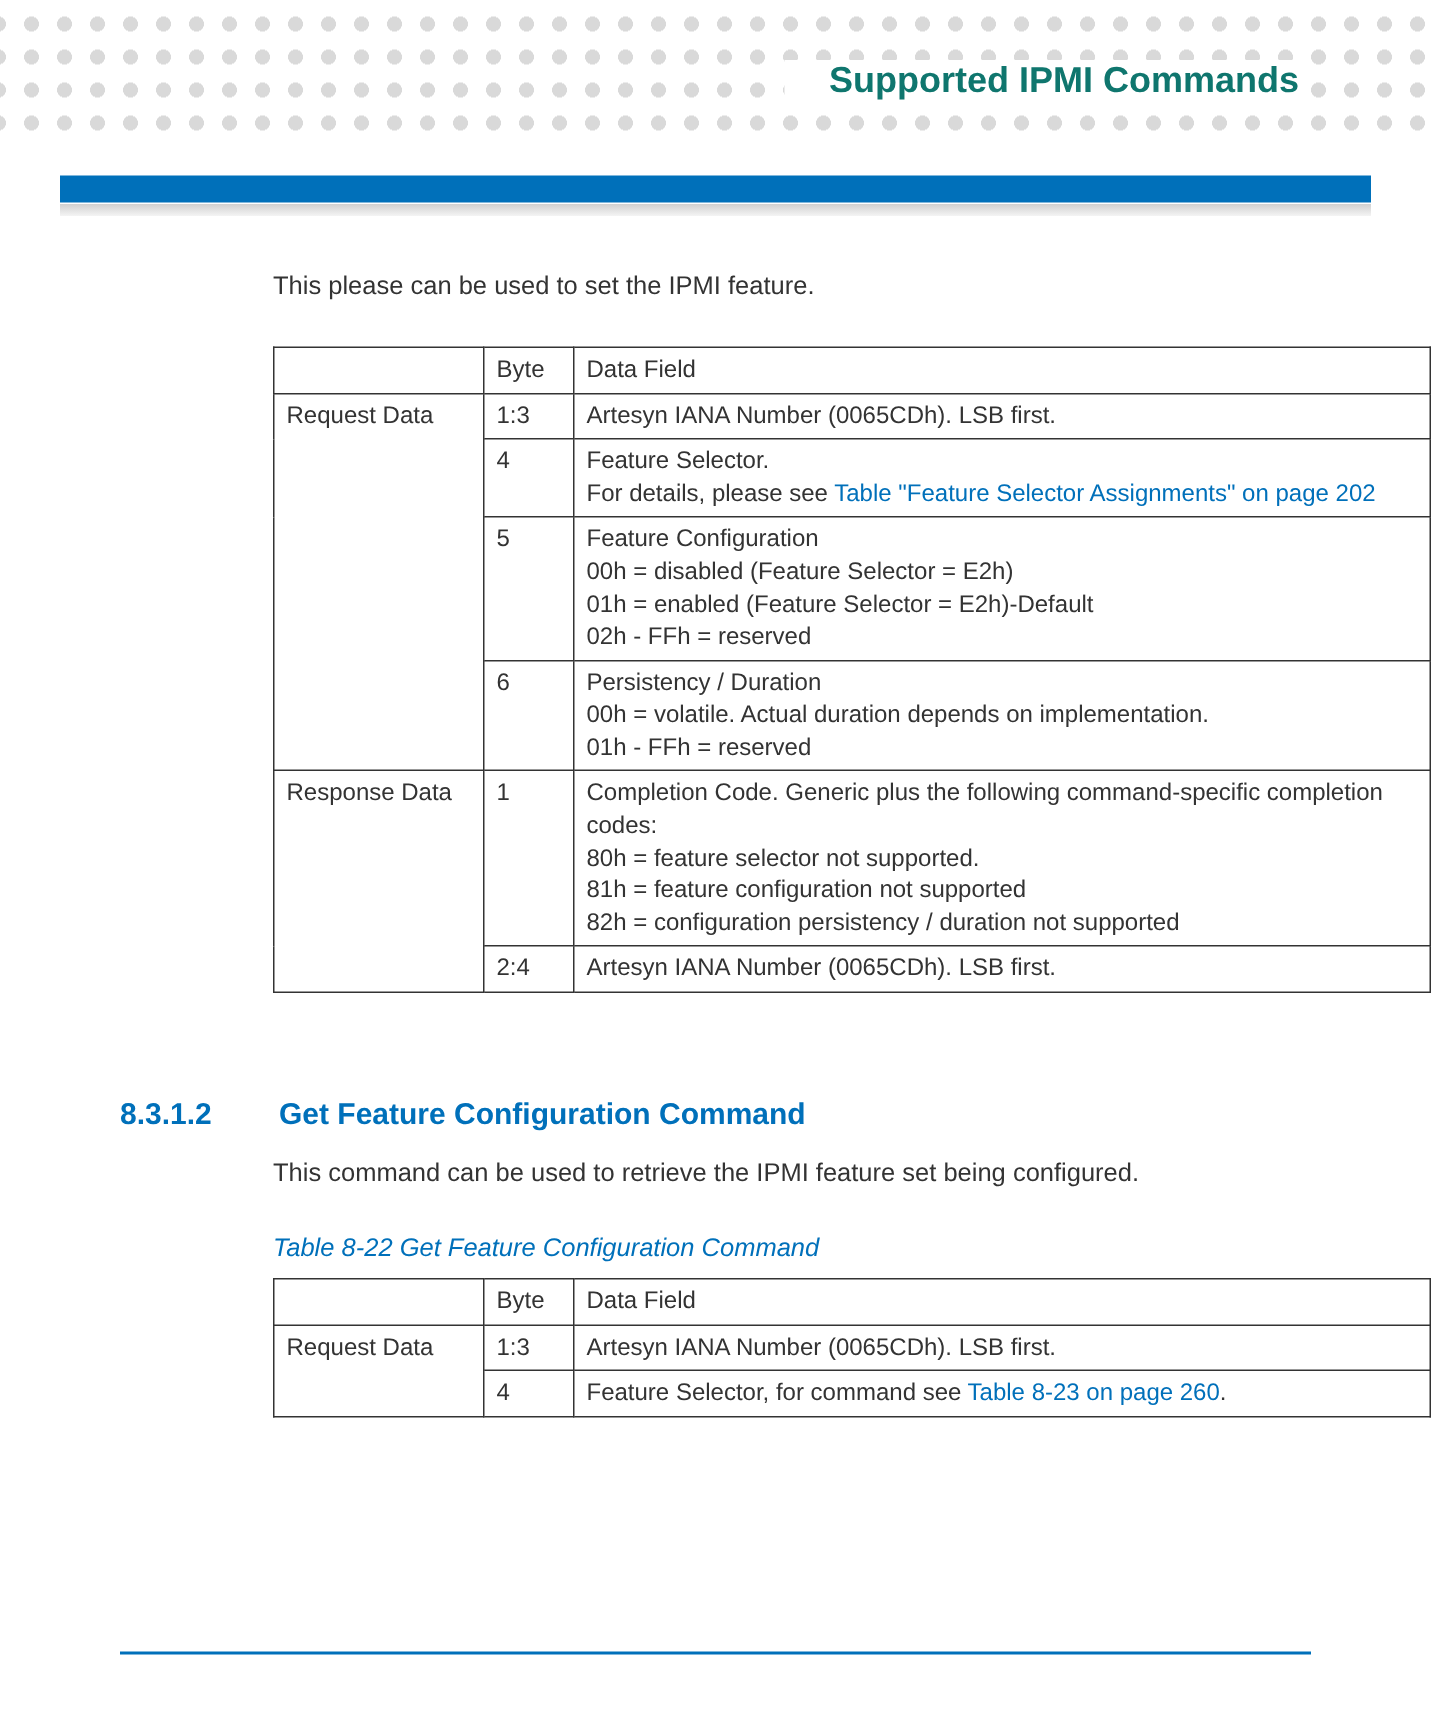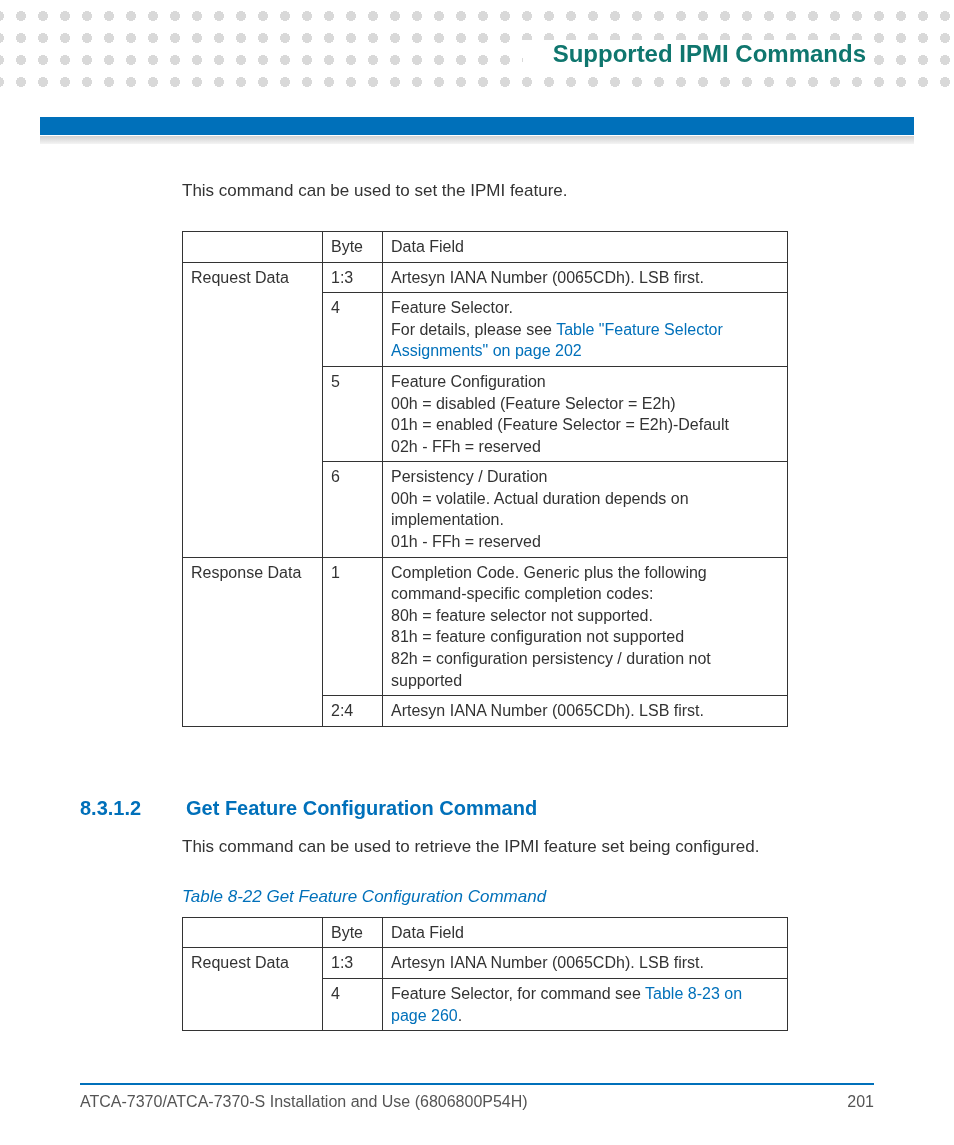--- a/index.html
+++ b/index.html
@@ -77,21 +77,21 @@
   .table-caption {
     margin-left: 102px;
     font-size: 17px;
     font-style: italic;
     color: #0070ba;
     margin-bottom: 10px;
   }
   table {
     margin-left: 102px;
     border-collapse: collapse;
-    width: 606px;
+    width: 772px;
     font-size: 16px;
     color: #333;
   }
   table th, table td {
     border: 1.5px solid #333;
     padding: 4px 8px;
     text-align: left;
     vertical-align: top;
     line-height: 1.35;
   }
@@ -123,21 +123,21 @@
 </head>
 <body>
 
 <div class="dot-pattern"></div>
 <div class="header-title">Supported IPMI Commands</div>
 <div class="blue-bar"></div>
 <div class="gray-bar"></div>
 
 <div class="content">
 
-  <div class="body-text">This command can be used to set the IPMI feature.</div>
+  <div class="body-text">This please can be used to set the IPMI feature.</div>
 
   <table>
     <tbody>
         <tr>
       <th class="col-label"></th>
       <th class="col-byte">Byte</th>
       <th>Data Field</th>
     </tr>
     <tr>
       <td rowspan="4">Request Data</td>
@@ -193,17 +193,13 @@
       <td>4</td>
       <td><span>Feature Selector, for command see </span><span class="link">Table 8-23 on page 260</span><span>.</span></td>
     </tr>
   </tbody>
     </table>
 
 </div>
 
 <div class="footer">
   <div class="footer-line"></div>
-  <div class="footer-row">
-    <span>ATCA-7370/ATCA-7370-S Installation and Use (6806800P54H)</span>
-    <span>201</span>
-  </div>
 </div>
 
 </body></html>

